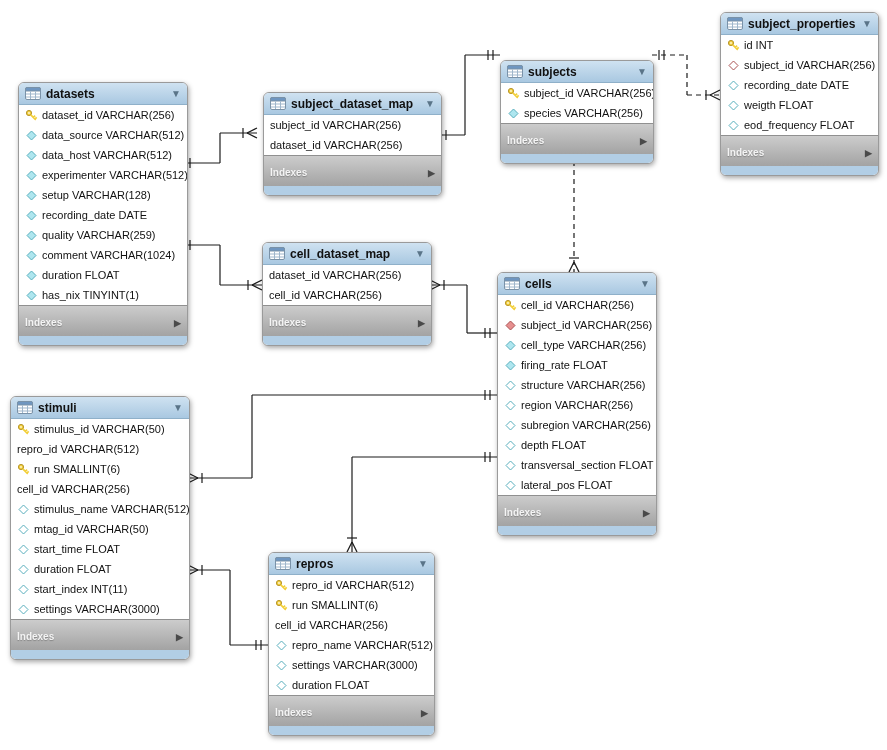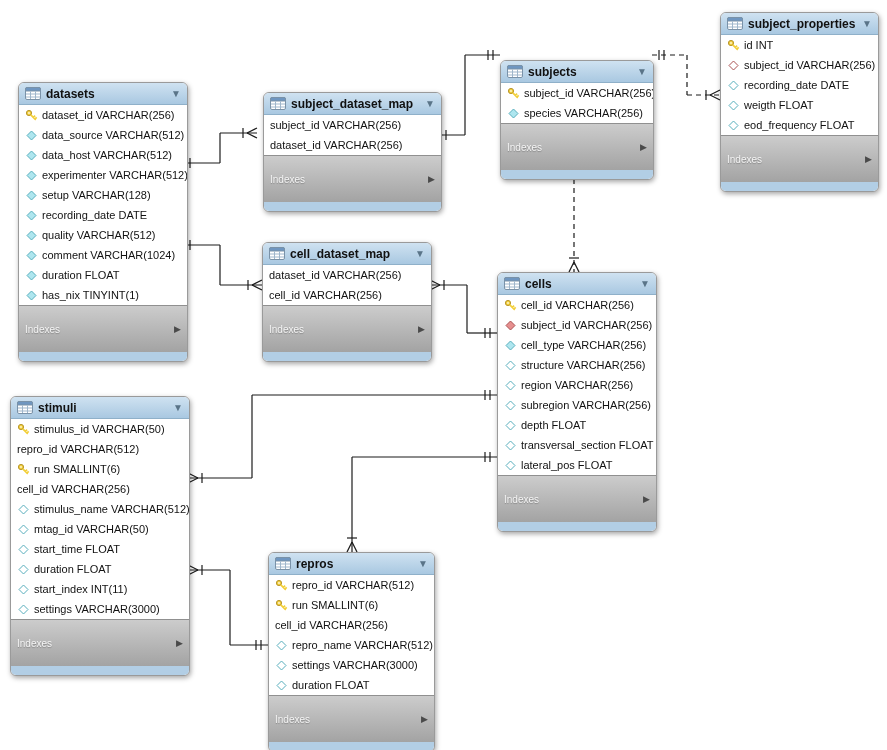--- a/index.html
+++ b/index.html
@@ -9,22 +9,22 @@
   .tbl{position:absolute;z-index:2;border:1px solid #9a9a9a;border-radius:6px;
        box-shadow:1px 2px 5px rgba(0,0,0,0.35);background:#ffffff;overflow:hidden;}
   .hdr{height:21px;background:linear-gradient(var(--header_blue_top),var(--header_blue_bottom));
        border-bottom:1px solid #8fb0c9;display:flex;align-items:center;padding:0 6px;gap:5px;}
   .hdr .title{font-weight:bold;font-size:12px;color:#111;white-space:nowrap;}
   .hdr .collapse{margin-left:auto;color:#5a7488;font-size:10px;line-height:1;}
   .row{height:20px;display:flex;align-items:center;padding:0 6px;gap:4px;
        font-size:11px;color:#111;background:#fff;white-space:nowrap;overflow:hidden;}
   .row .ficon{width:13px;display:inline-flex;justify-content:center;flex:0 0 13px;}
   .ftr{height:14px;background:linear-gradient(var(--footer_gray_top),var(--footer_gray_bottom));
-       border-top:1px solid #909090;display:flex;align-items:center;justify-content:space-between;
-       padding:16px 6px;font-size:10px;font-weight:normal;color:#f4f4f4;text-shadow:0 1px 1px rgba(0,0,0,0.25);}
+       border-top:1px solid #909090;display:flex;align-items:flex-end;justify-content:space-between;
+       padding:8px 6px;font-size:10px;font-weight:bold;color:#f4f4f4;text-shadow:0 1px 1px rgba(0,0,0,0.25);}
   .ftr .arrow{color:#4a4a4a;font-size:9px;text-shadow:none;}
   .strip{height:9px;background:var(--strip_blue);}
 </style>
 </head>
 <body>
 
 <div id="canvas">
   <svg id="edges" width="887" height="750">
       <g>
         <line x1="178" y1="163" x2="220" y2="163" stroke="#1b1b1b" stroke-width="1.2"></line>
@@ -174,21 +174,21 @@
             </svg>
           </span>
           <span>recording_date DATE</span>
         </div>
         <div class="row">
           <span class="ficon">
             <svg width="11" height="11" viewBox="0 0 11 11">
               <polygon points="5.5,1 10,5.5 5.5,10 1,5.5" fill="#aee6ef" stroke="#58aebc" stroke-width="1"></polygon>
             </svg>
           </span>
-          <span>quality VARCHAR(512)</span>
+          <span>quality VARCHAR(259)</span>
         </div>
         <div class="row">
           <span class="ficon">
             <svg width="11" height="11" viewBox="0 0 11 11">
               <polygon points="5.5,1 10,5.5 5.5,10 1,5.5" fill="#aee6ef" stroke="#58aebc" stroke-width="1"></polygon>
             </svg>
           </span>
           <span>comment VARCHAR(1024)</span>
         </div>
         <div class="row">
@@ -377,20 +377,28 @@
           </span>
           <span>subject_id VARCHAR(256)</span>
         </div>
         <div class="row">
           <span class="ficon">
             <svg width="11" height="11" viewBox="0 0 11 11">
               <polygon points="5.5,1 10,5.5 5.5,10 1,5.5" fill="#aee6ef" stroke="#58aebc" stroke-width="1"></polygon>
             </svg>
           </span>
           <span>cell_type VARCHAR(256)</span>
+        </div>
+        <div class="row">
+          <span class="ficon">
+            <svg width="11" height="11" viewBox="0 0 11 11">
+              <polygon points="5.5,1 10,5.5 5.5,10 1,5.5" fill="#aee6ef" stroke="#58aebc" stroke-width="1"></polygon>
+            </svg>
+          </span>
+          <span>firing_rate FLOAT</span>
         </div>
         <div class="row">
           <span class="ficon">
             <svg width="11" height="11" viewBox="0 0 11 11">
               <polygon points="5.5,1 10,5.5 5.5,10 1,5.5" fill="#ffffff" stroke="#58aebc" stroke-width="1"></polygon>
             </svg>
           </span>
           <span>structure VARCHAR(256)</span>
         </div>
         <div class="row">

